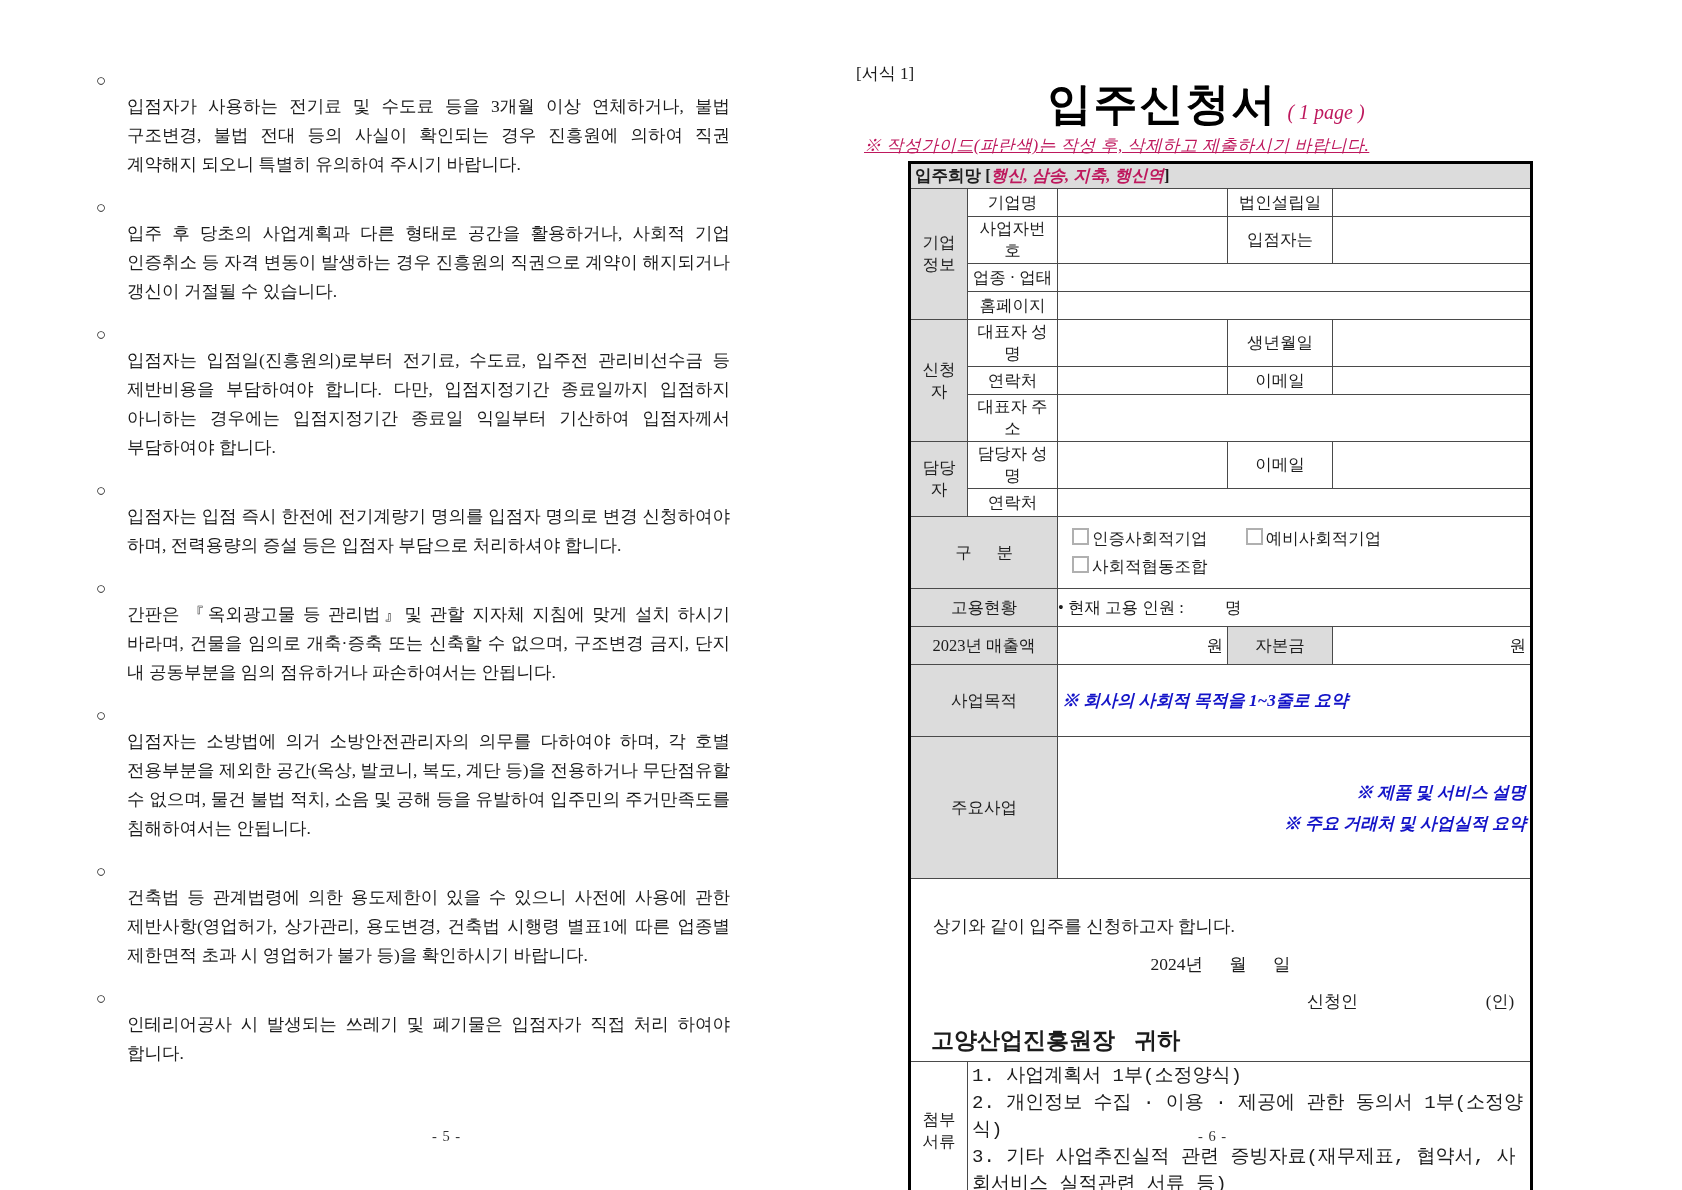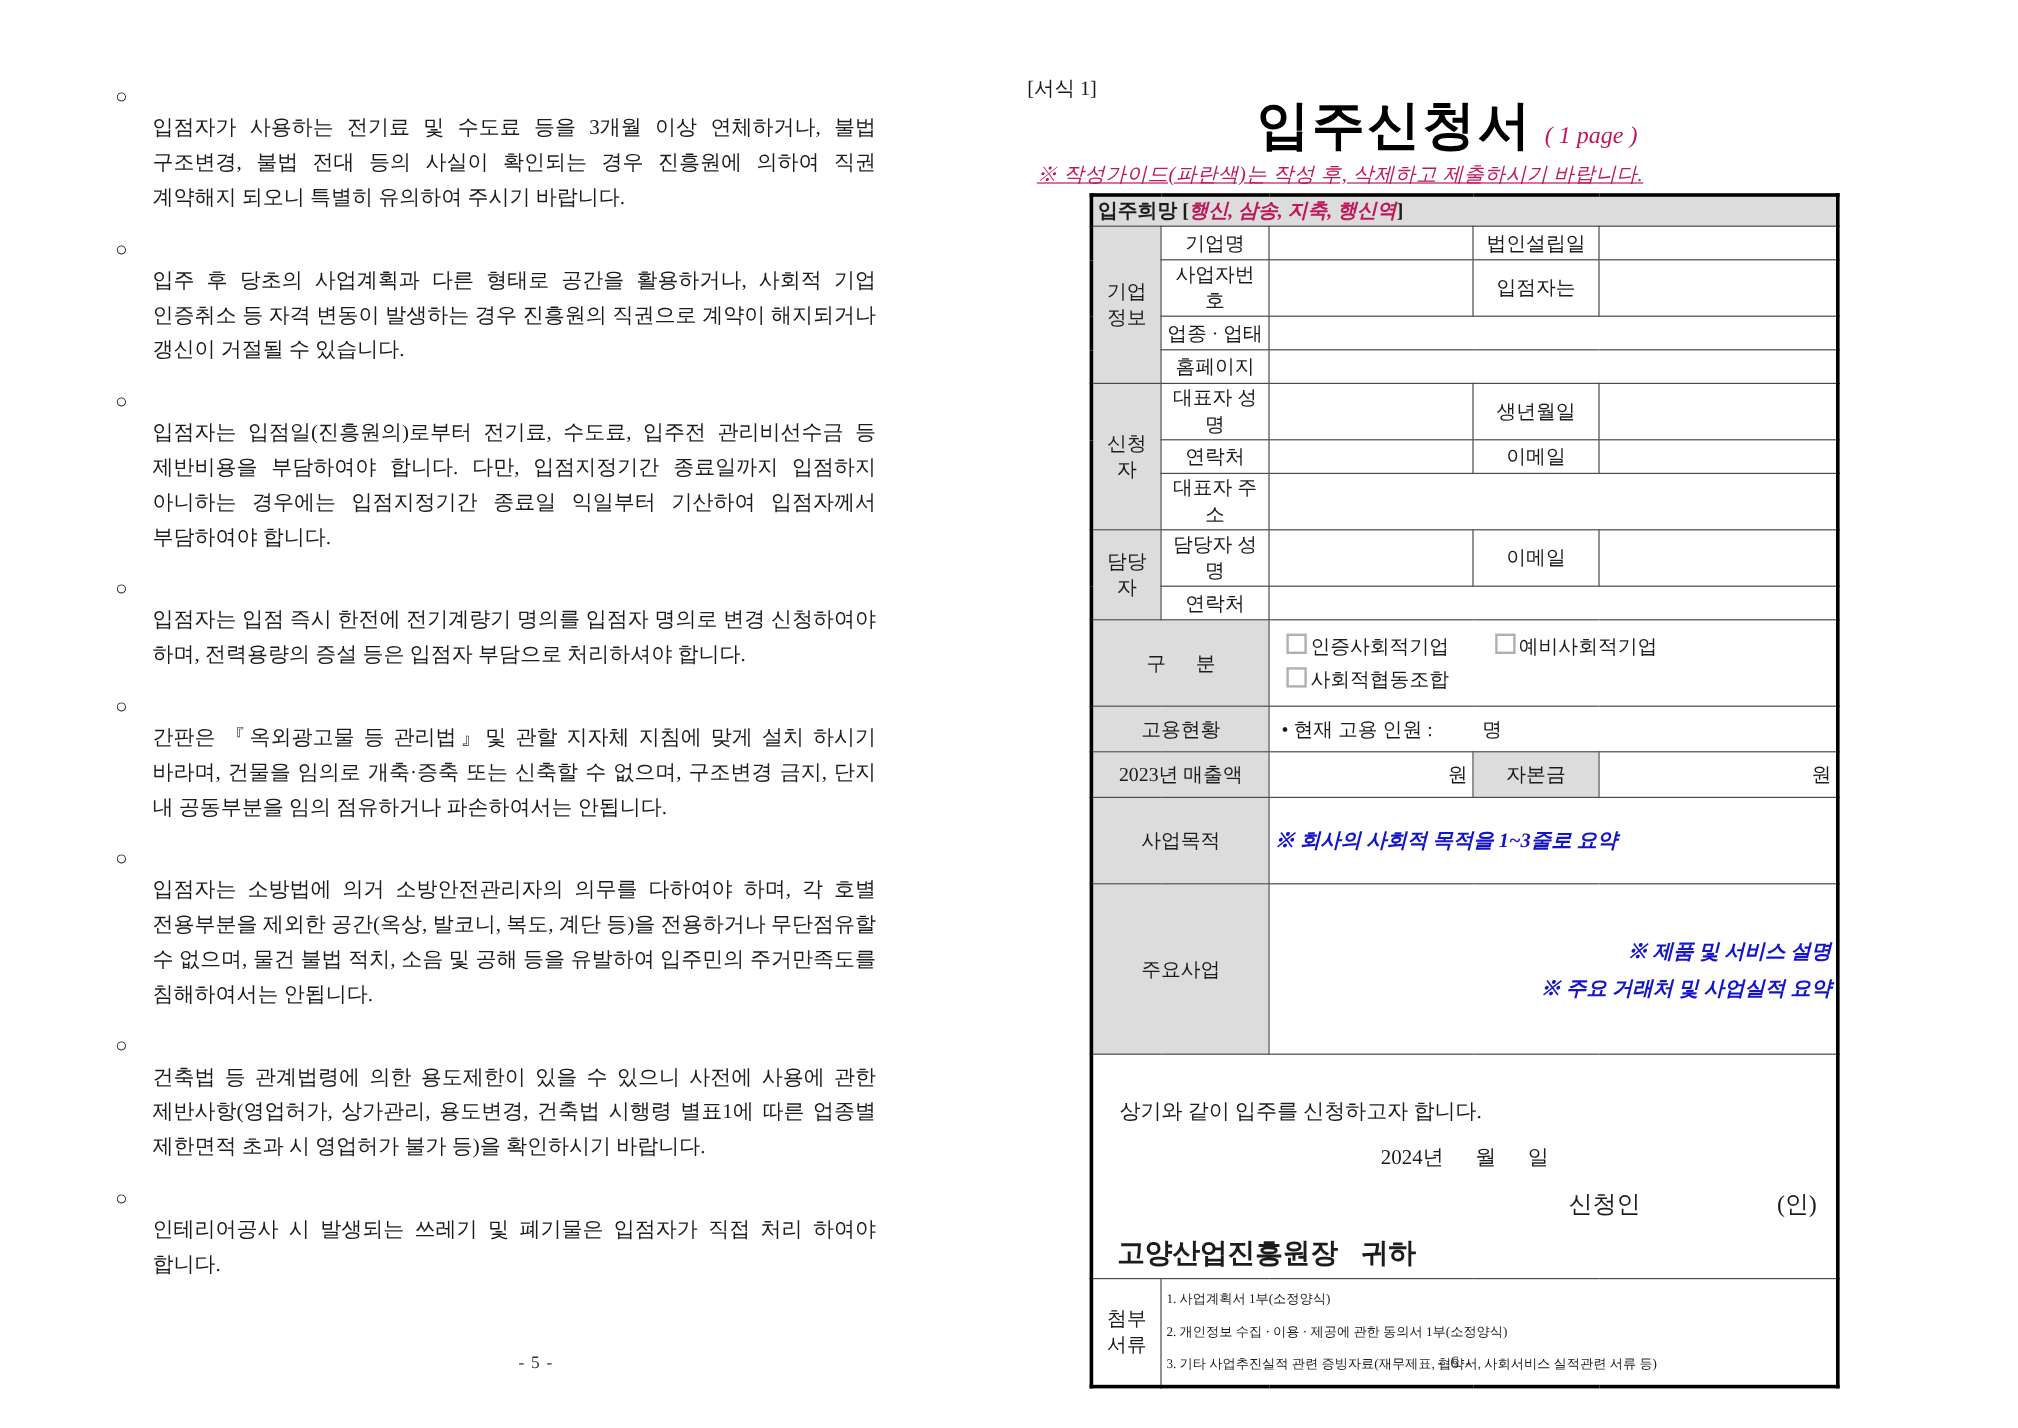--- a/index.html
+++ b/index.html
@@ -43,27 +43,27 @@
   .cat-line .opt + .opt { margin-left:34px; }
 
   .guide-blue { font-style:italic; font-weight:bold; color:#1414c8; font-size:17px; }
   .purpose-cell { padding-left:10px; }
   .mainbiz-cell { padding-left:10px; }
   .mainbiz-cell div { margin:8px 0;text-align:right; }
 
   .stmt-cell { vertical-align:top; }
   .stmt-line1 { margin:34px 0 0 18px; font-size:17.5px; }
   .stmt-date { text-align:center; margin-top:14px; font-size:17.5px; }
-  .stmt-sign { display:flex; margin-top:14px; font-size:20px; }
+  .stmt-sign { display:flex; margin-top:14px; font-size:17px; }
   .stmt-sign .who { margin-left:392px; }
   .stmt-sign .seal { margin-left:auto; margin-right:12px; }
   .recipient { margin:12px 0 4px 16px; font-size:23px; font-weight:bold; font-family:"Liberation Sans", sans-serif; }
 
   .attach-items { padding:4px 2px 4px 8px; }
-  .attach-items div { font-size:11px; line-height:27px; }
+  .attach-items div { font-size:19px; line-height:27px;font-family:Liberation Mono, monospace; }
   .attach-label { font-size:16.5px; }
 </style>
 </head>
 <body>
 
 <div class="canvas">
 
   <div class="left-page">
     <div class="bullet">
       <span class="marker">○</span>
@@ -187,21 +187,21 @@
             <span class="opt"><span class="cb"></span><span>예비사회적기업</span></span>
           </div>
           <div class="cat-line">
             <span class="opt"><span class="cb"></span><span>사회적협동조합</span></span>
           </div>
         </td>
       </tr>
 
       <tr style="height:38px">
         <td colspan="2" class="gray center">고용현황</td>
-        <td colspan="3" class="pre" style="padding-left:10px">• 현재 고용 인원 :          명</td>
+        <td colspan="3" class="pre" style="padding-left:0">• 현재 고용 인원 :          명</td>
       </tr>
 
       <tr style="height:38px">
         <td colspan="2" class="gray center">2023년 매출액</td>
         <td class="unit-right">원</td>
         <td class="gray center">자본금</td>
         <td class="unit-right">원</td>
       </tr>
 
       <tr style="height:72px">

